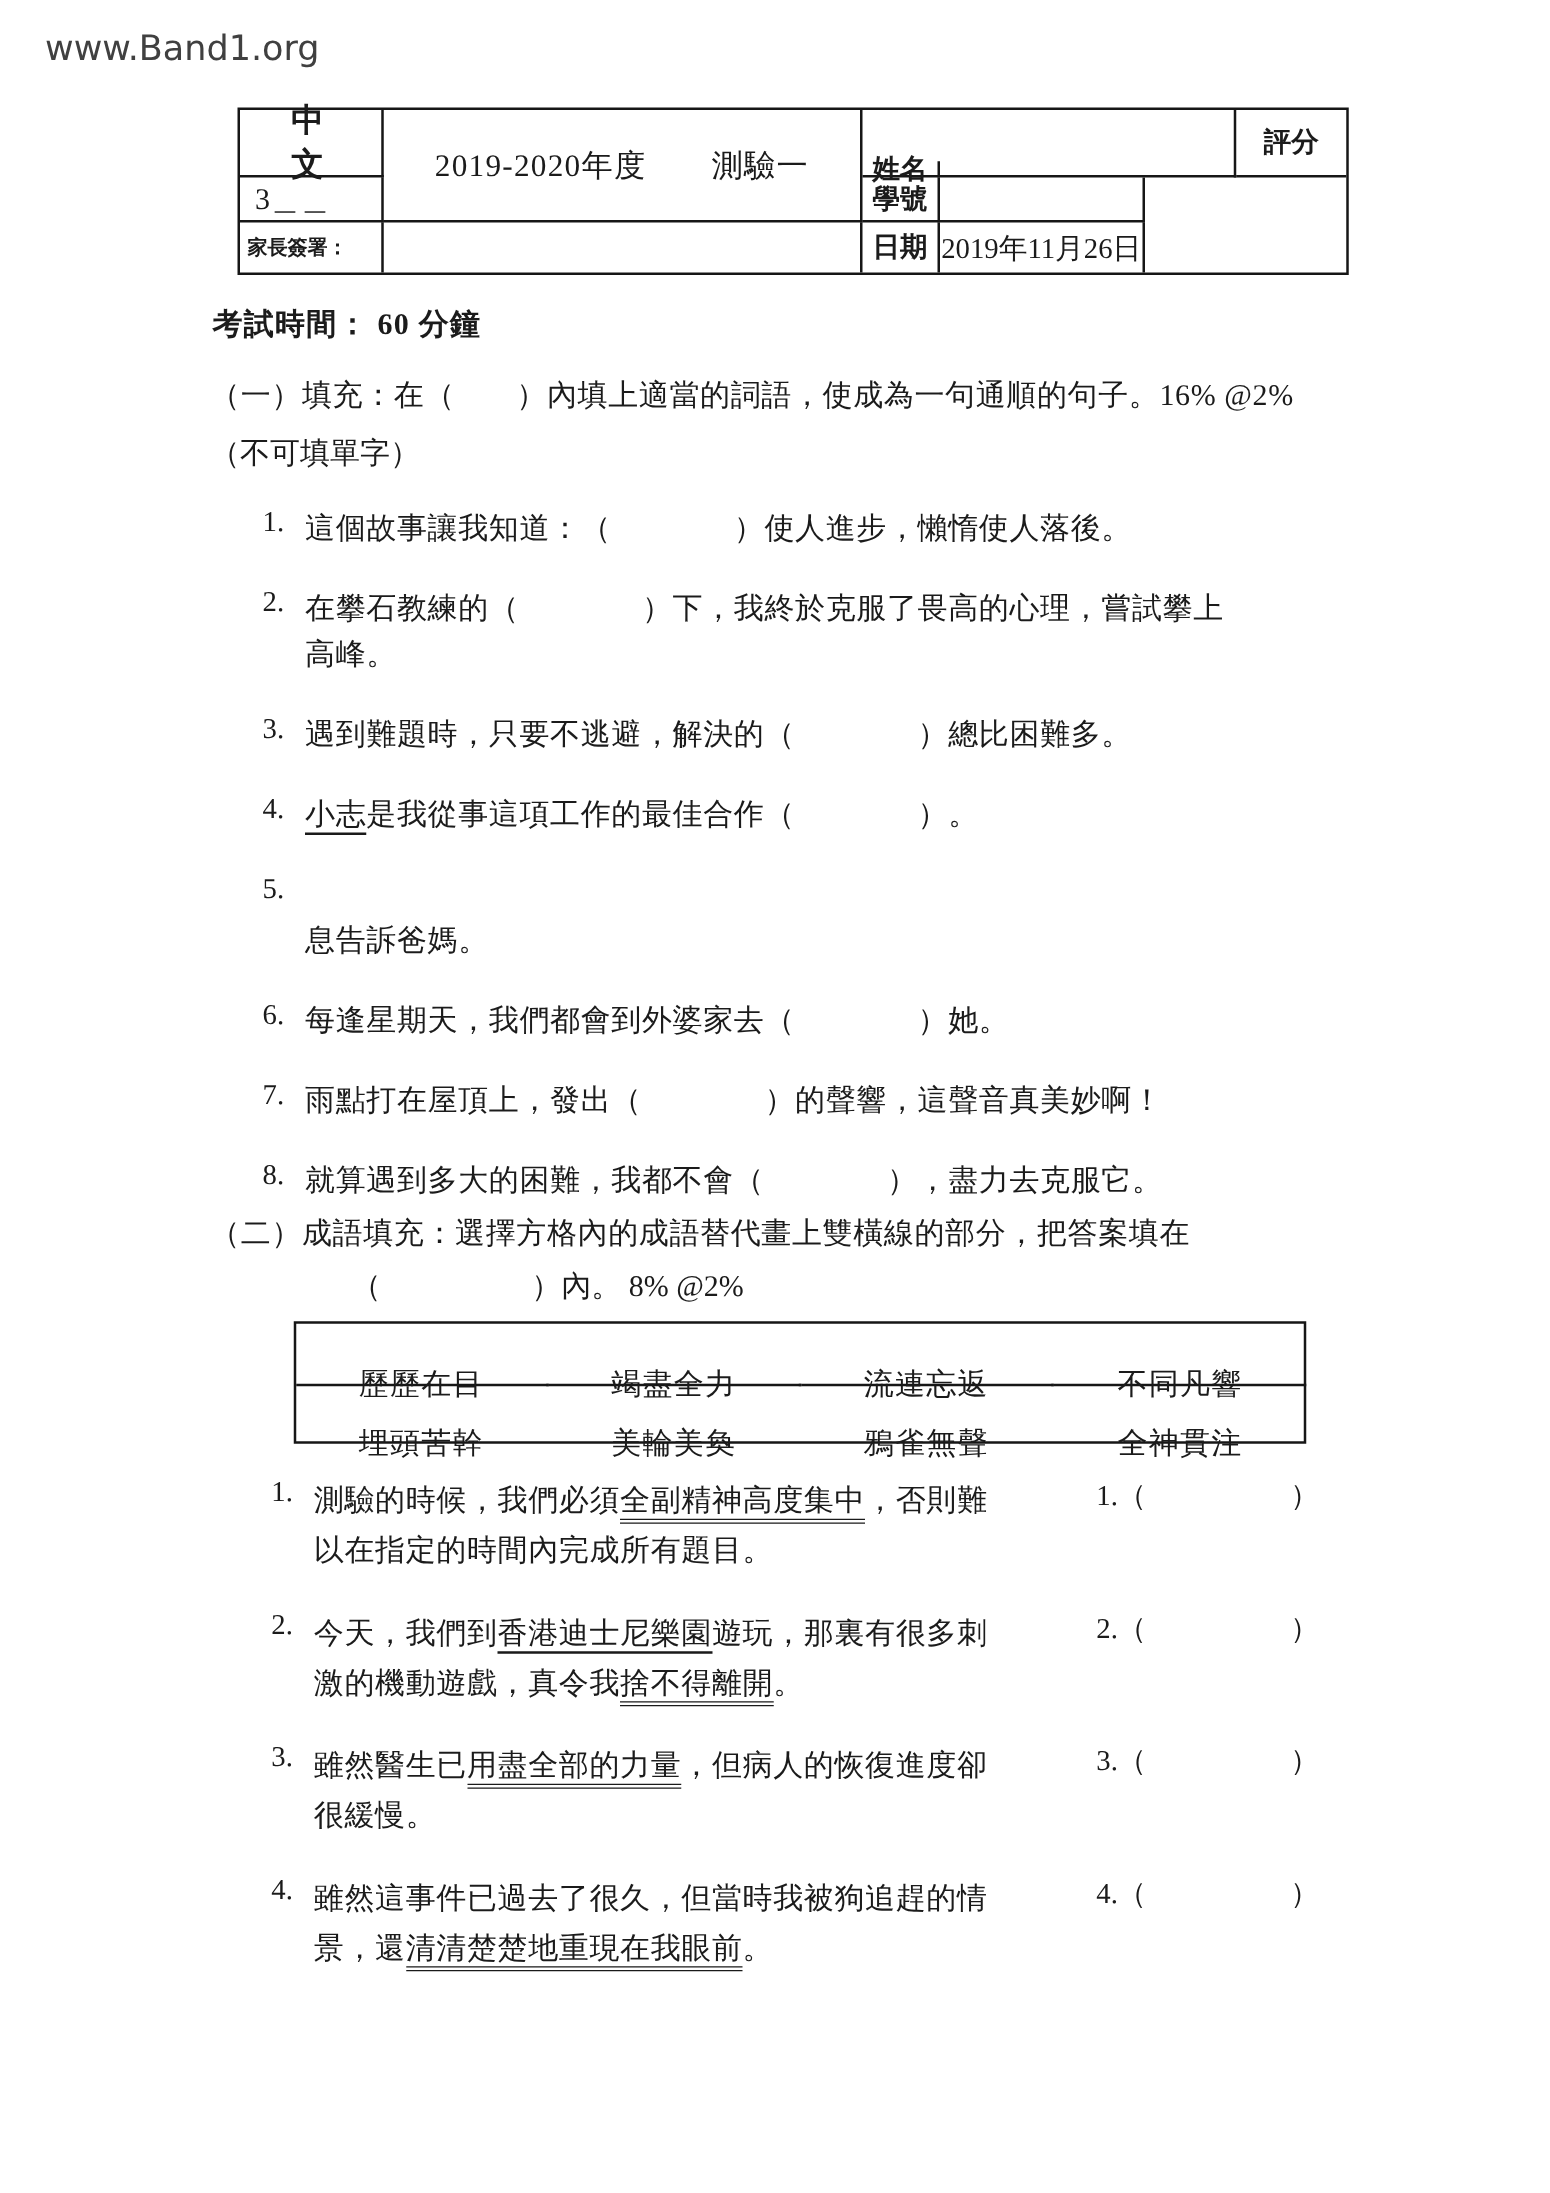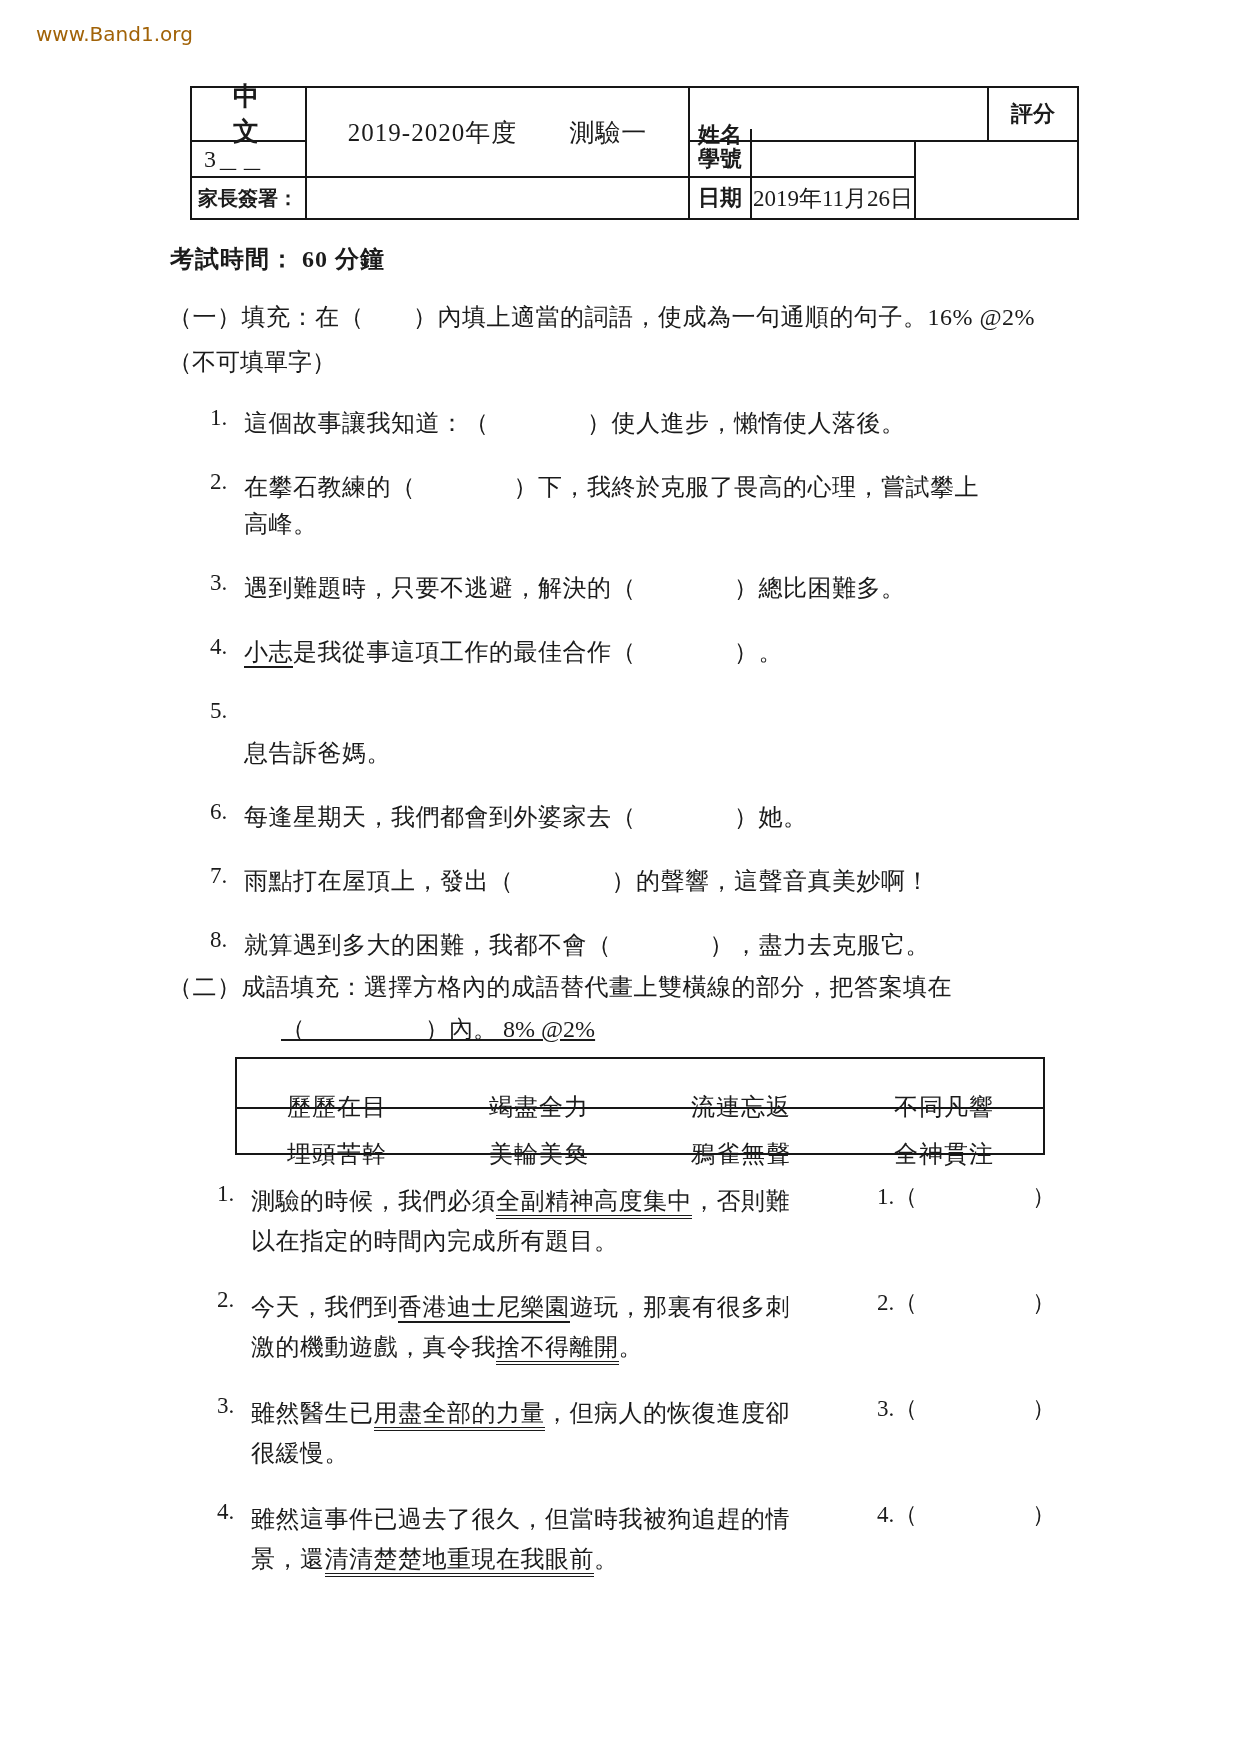--- a/index.html
+++ b/index.html
@@ -5,36 +5,36 @@
   * { margin:0; padding:0; box-sizing:border-box; }
   html,body { background:#ffffff; }
   .page {
     position:relative; width:1240px; height:1754px; background:#ffffff;
     font-family:"Liberation Serif","DejaVu Serif",serif;
     color:#1b1b1b; overflow:hidden;
   }
   .watermark {
     position:absolute; left:36px; top:22px;
     font-family:"DejaVu Sans","Liberation Sans",sans-serif;
-    font-size:20px; color:#a16207;
+    font-size:28px; color:#404040;
   }
   
   .htable {
     position:absolute; left:190px; top:86px;
     display:grid;
     grid-template-columns:115px 383px 62px 164px 73px 88px;
     grid-template-rows:54px 36px 40px;
     border:2px solid #161616;
     font-size:22px;
   }
   .htable .cell { border-right:2px solid #161616; border-bottom:2px solid #161616;
     display:flex; align-items:center; justify-content:center; }
   .c-subject   { grid-column:1; grid-row:1; font-size:26px; font-weight:bold; letter-spacing:2px;padding-left:41px; }
   .c-class     { grid-column:1; grid-row:2; justify-content:flex-start !important; padding-left:12px; font-size:24px; }
-  .c-parent    { grid-column:1; grid-row:3; justify-content:flex-start !important; padding-left:6px; font-size:20px; font-weight:bold; border-bottom:none !important; }
+  .c-parent    { grid-column:1; grid-row:3; justify-content:flex-start !important; padding-left:6px; font-size:16px; font-weight:bold; border-bottom:none !important; }
   .c-title     { grid-column:2; grid-row:1/3; font-size:25px; letter-spacing:1px; }
   .c-signspace { grid-column:2; grid-row:3; border-bottom:none !important; }
   .c-namelab   { grid-column:3; grid-row:1; font-weight:bold;margin-top:41px; }
   .c-nameval   { grid-column:4/6; grid-row:1; }
   .c-scorelab  { grid-column:6; grid-row:1; border-right:none !important; font-weight:bold; }
   .c-snolab    { grid-column:3; grid-row:2; font-weight:bold; }
   .c-snoval    { grid-column:4; grid-row:2; }
   .c-datelab   { grid-column:3; grid-row:3; border-bottom:none !important; font-weight:bold; }
   .c-dateval   { grid-column:4; grid-row:3; border-bottom:none !important; font-size:23px; white-space:nowrap; }
   .c-scoreval  { grid-column:5/7; grid-row:2/4; border-right:none !important; border-bottom:none !important; }
@@ -135,21 +135,21 @@
       <div class="q">
         <span class="qno">8.</span>
         <span class="qtext">就算遇到多大的困難，我都不會（　　　　），盡力去克服它。</span>
       </div>
 
     </div>
   </div>
 
   <div class="section" id="section2">
     <div class="heading">（二）成語填充：選擇方格內的成語替代畫上雙橫線的部分，把答案填在</div>
-    <div class="note" style="margin-left:113px; margin-top:10px;text-decoration:underline;">（　　　　　）內。  8%  @2%</div>
+    <div class="note" style="margin-left:113px; margin-top:10px;">（　　　　　）內。  8%  @2%</div>
 
     <div class="itable">
       <div class="icell">歷歷在目</div>
       <div class="icell">竭盡全力</div>
       <div class="icell">流連忘返</div>
       <div class="icell lastcol">不同凡響</div>
       <div class="icell lastrow">埋頭苦幹</div>
       <div class="icell lastrow">美輪美奐</div>
       <div class="icell lastrow">鴉雀無聲</div>
       <div class="icell lastcol lastrow">全神貫注</div>

